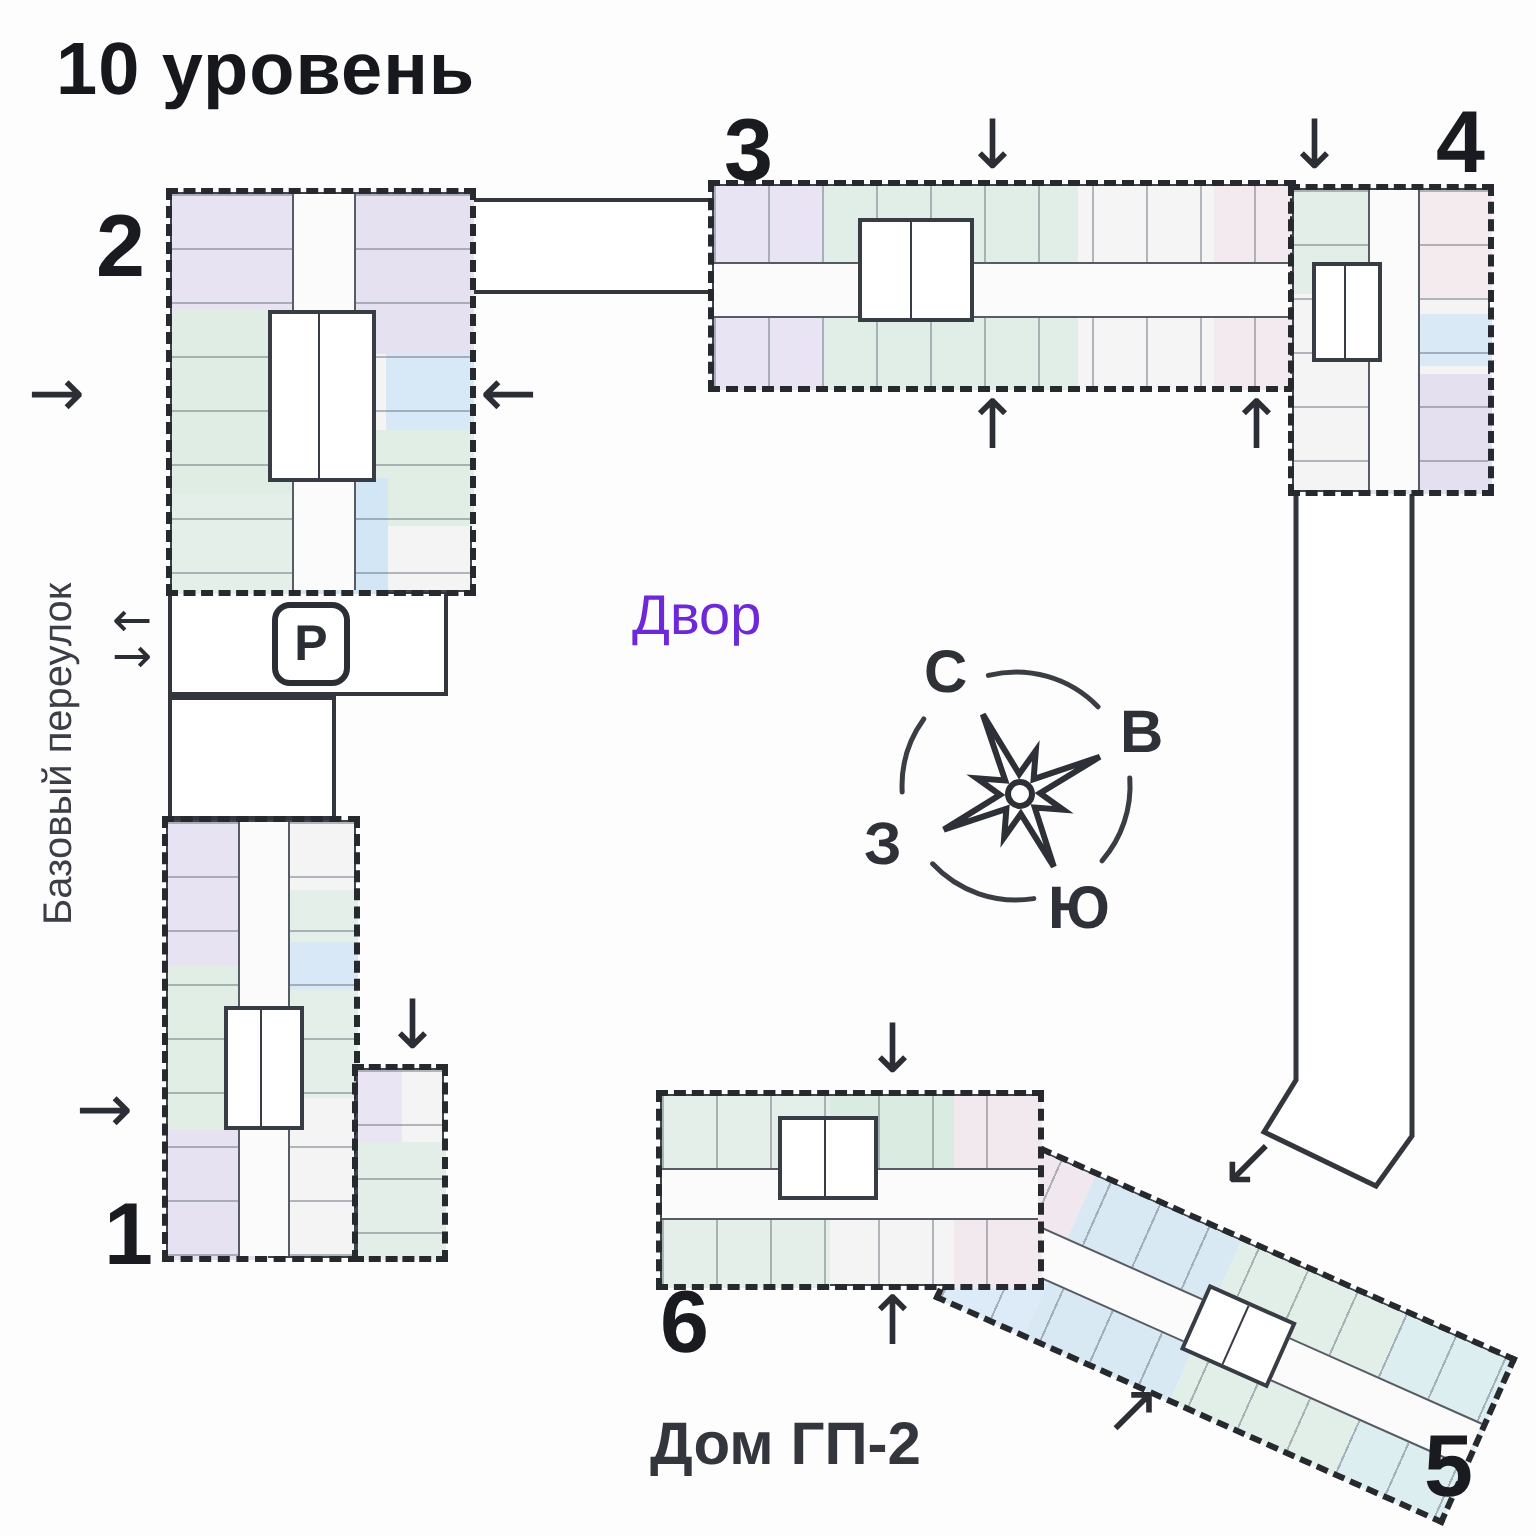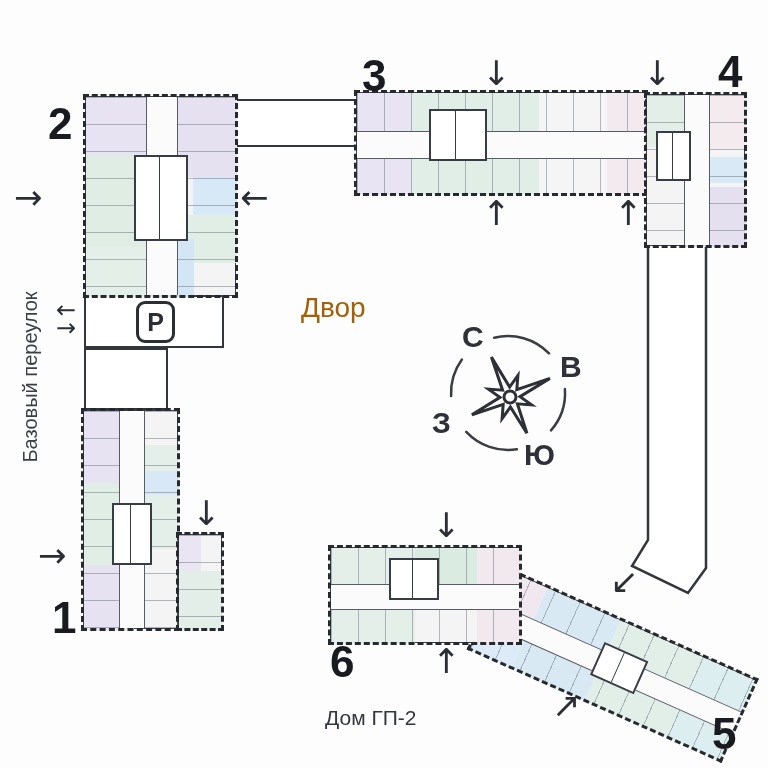--- a/index.html
+++ b/index.html
@@ -156,17 +156,18 @@
   <div class="arrow" style="left:552px;top:688px;">↗</div>
   <div class="arrow" style="left:610px;top:564px;">↙</div>
 
   <div class="num" style="left:52px;top:596px;">1</div>
   <div class="num" style="left:48px;top:102px;">2</div>
   <div class="num" style="left:362px;top:54px;">3</div>
   <div class="num" style="left:718px;top:50px;">4</div>
   <div class="num" style="left:712px;top:712px;">5</div>
   <div class="num" style="left:330px;top:640px;">6</div>
 
+  <div class="lbl title" style="left:28px;top:14px;">10 уровень</div>
   <div class="lbl street vert" style="left:-55px;top:366px;">Базовый переулок</div>
-  <div class="lbl" style="left:301px;top:292px;font-size:28px;color:#a16207;">Двор</div>
-  <div class="lbl" style="left:325px;top:706px;font-size:21px;color:#33363d;">Дом ГП-2</div>
+  <div class="lbl" style="left:316px;top:292px;font-size:28px;color:#6d28d9;">Двор</div>
+  <div class="lbl" style="left:325px;top:706px;font-size:30px;color:#33363d;font-weight:bold;">Дом ГП-2</div>
 
 </div>
 
 </body></html>

